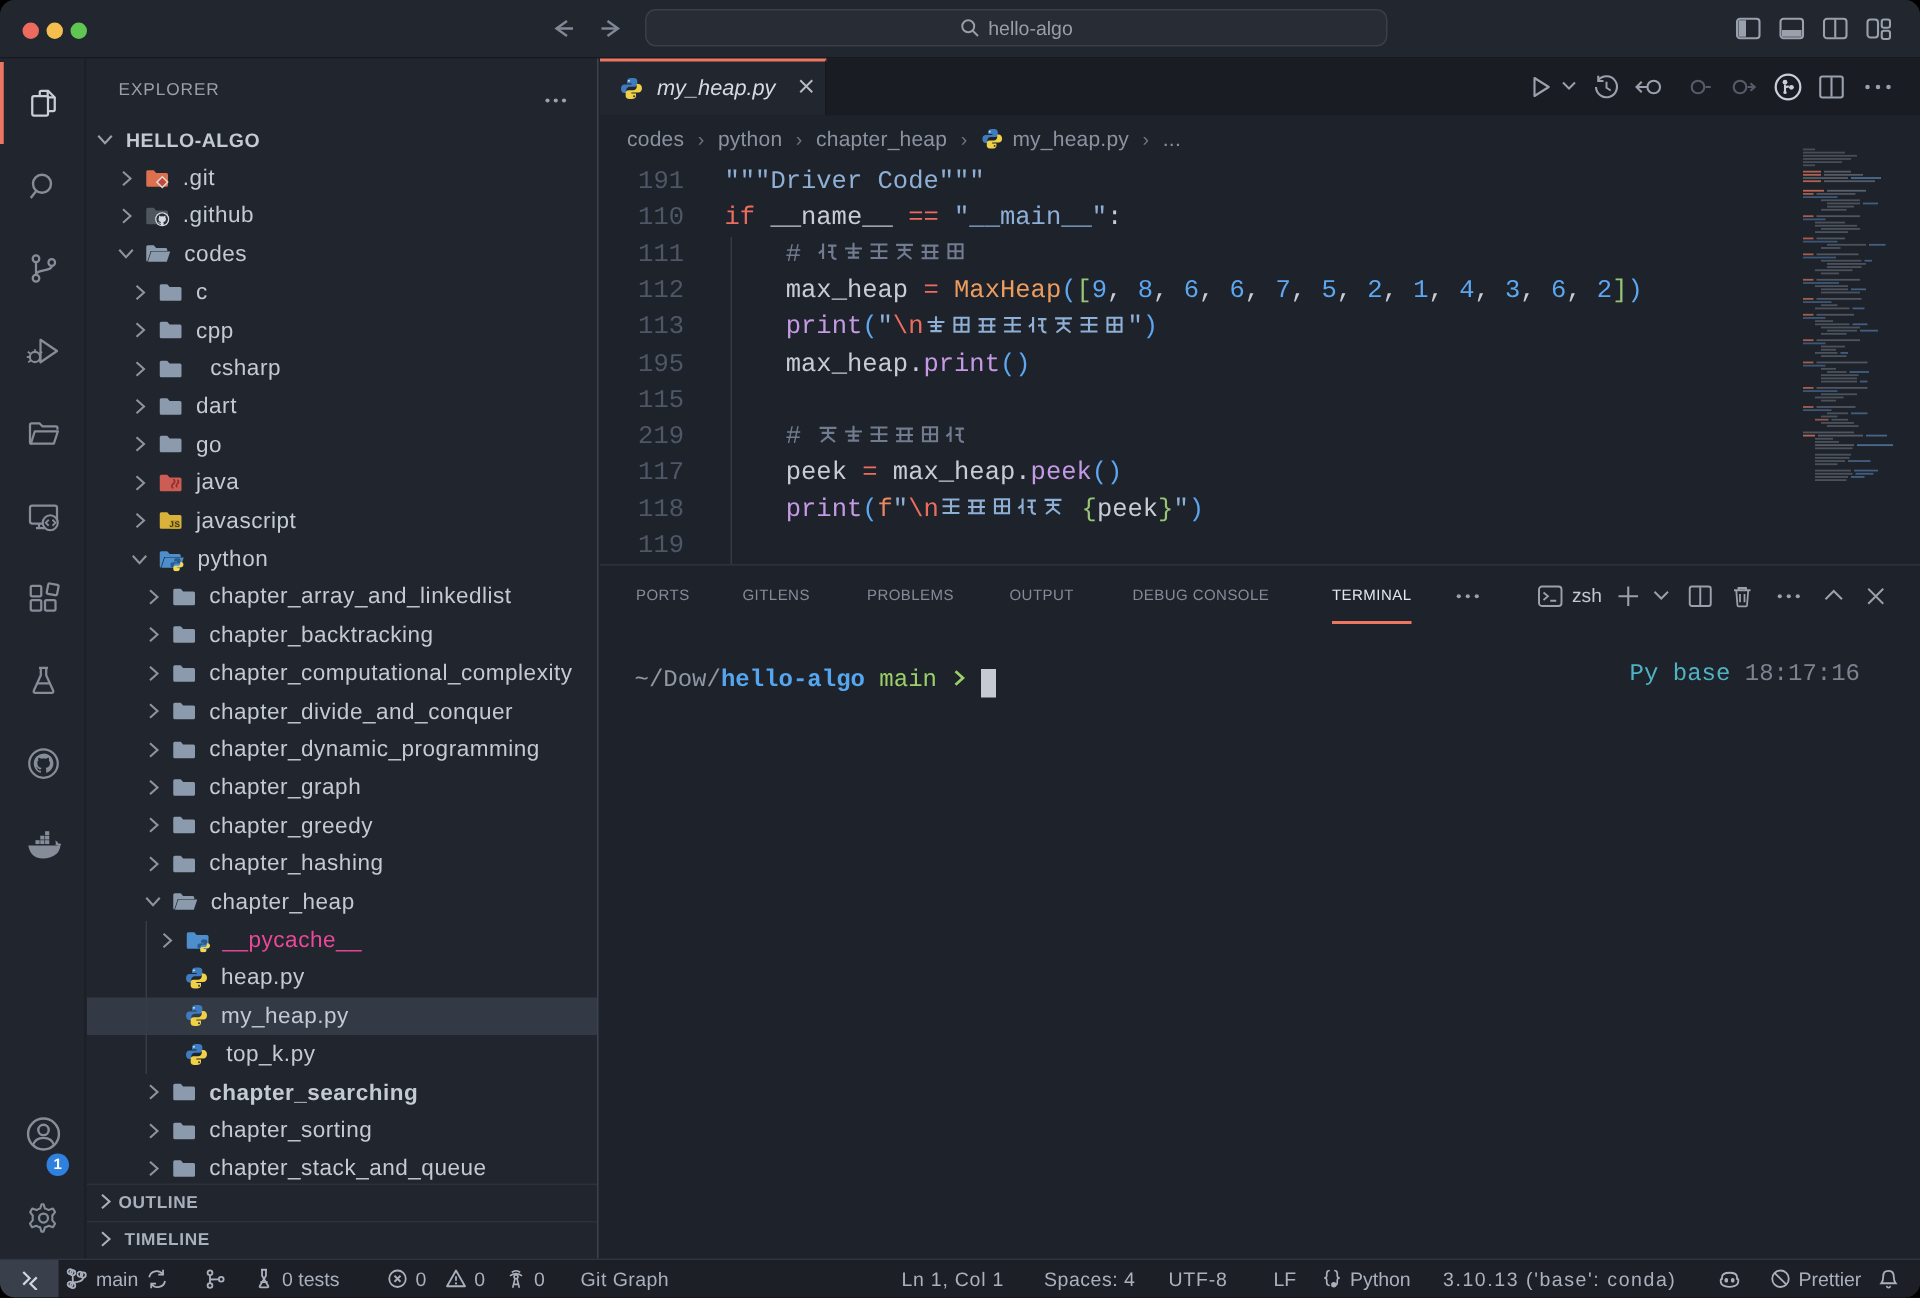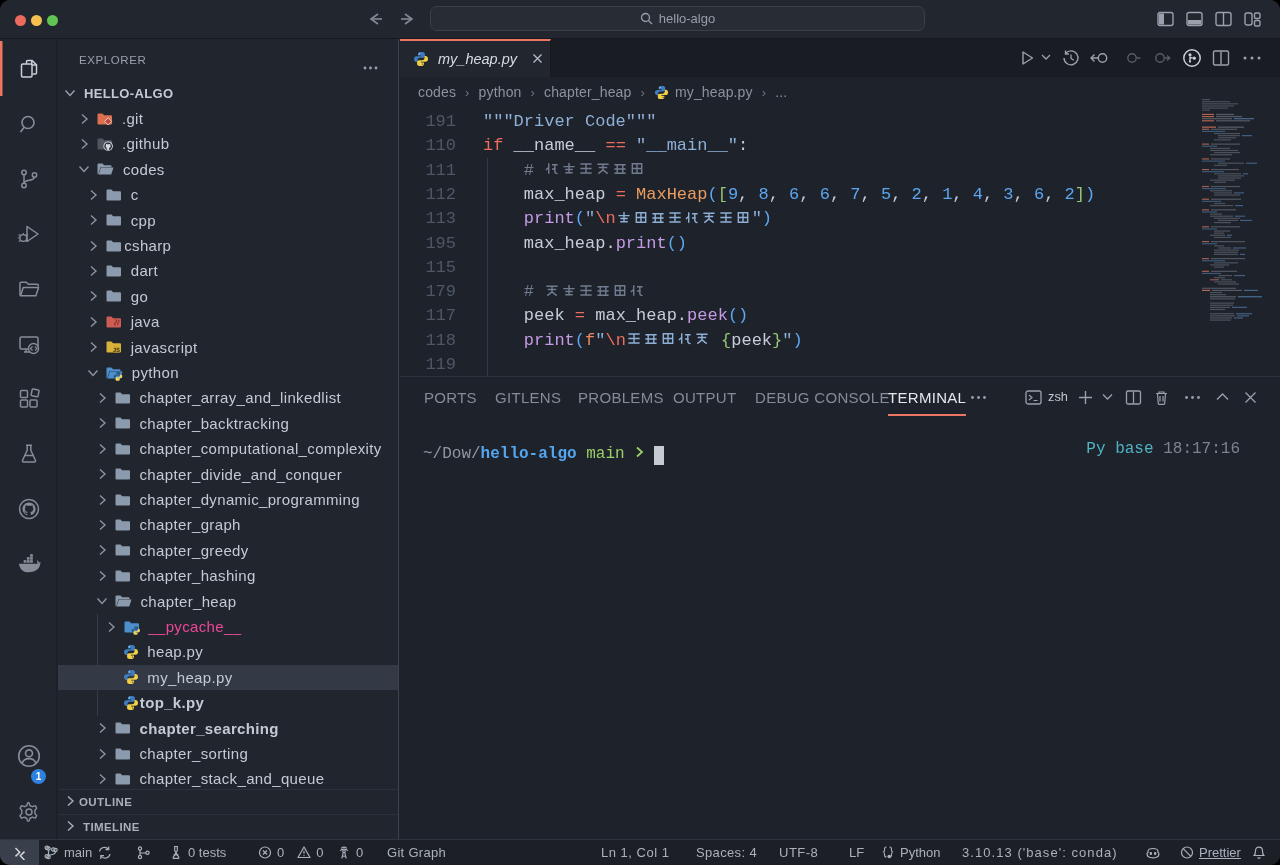--- a/index.html
+++ b/index.html
@@ -25,21 +25,21 @@
 .tabsbar{position:absolute;left:0;top:0;right:0;height:38px;background:#191c23}
 .tab{position:absolute;left:0;top:0;width:151px;height:38px;background:#22262e;border-top:2.5px solid #ed7663;border-right:1px solid #15181e;display:flex;align-items:center}
 .tabname{font-style:italic;font-size:14.5px;color:#d6dae2;margin-left:9px}
 .tabx{color:#b6bcc6;margin-left:14px;font-size:15px}
 .crumbs{position:absolute;left:0;top:38px;right:0;height:30px;display:flex;align-items:center;font-size:14px;letter-spacing:.15px;color:#8b92a0}
 .csep{margin:0 9px;color:#6e7582;font-size:13px}
 .codearea{position:absolute;left:0;top:68px;right:0;height:269px;font-family:"Liberation Mono",monospace;font-size:17px}
 .cline{position:absolute;height:24.3px;line-height:24.3px;white-space:pre}
 .lnum{position:absolute;width:56px;text-align:right;color:#4e5766;height:24.3px;line-height:24.3px;font-family:"Liberation Mono",monospace;font-size:17px}
 .panel{position:absolute;left:0;top:337px;right:0;bottom:0;background:#1e222a;border-top:1px solid #2c323c}
-.ptab{position:absolute;top:0;height:41px;line-height:41px;font-size:15px;color:#848b99;letter-spacing:.3px}
+.ptab{position:absolute;top:0;height:41px;line-height:41px;font-size:10px;color:#848b99;letter-spacing:.3px}
 .ptab.act{color:#e4e7ec;border-bottom:2px solid #ed7663;height:39px;line-height:41px}
 .term{position:absolute;left:23px;top:63px;font-family:"Liberation Mono",monospace;font-size:16px;white-space:pre}
 .rterm{position:absolute;right:40px;top:63px;font-family:"Liberation Mono",monospace;font-size:16px}
 .kw{color:#ec6d5d}.st{color:#8fb0d6}.fn{color:#c49ae4}.bl{color:#5da6f0}.cm{color:#717c90}.vr{color:#c7ccd6}.cls{color:#ec9d5e}.gr{color:#97c475}.fpre{color:#ec8860}
 .cj{display:inline-block;vertical-align:-1.5px;margin-right:1px}
 </style></head><body>
 <div class="app">
 <svg width="0" height="0" style="position:absolute">
       <defs>
 <g id="cjA" stroke-width="1.5">
@@ -280,21 +280,21 @@
         <span style="display:flex;align-items:center;gap:0">
           <svg width="16" height="16" viewBox="0 0 16 16" fill="none" style="flex:0 0 auto">
             <path d="M6 3.5 L11 8 L6 12.5" stroke="#8d94a0" stroke-width="1.4"></path>
           </svg>
         </span>
         <span style="margin-left:4px;display:flex">
           <svg width="17" height="16" viewBox="0 0 17 16" style="flex:0 0 auto">
             <path d="M1.5 3.5 q0-1 1-1 h4 l1.6 1.8 h6.9 q1 0 1 1 v7.2 q0 1-1 1 h-12.5 q-1 0-1-1 z" fill="#8b9aac"></path>
           </svg>
         </span>
-        <span class="lbl" style="margin-left:2px;text-align:center;">csharp</span>
+        <span class="lbl" style="margin-left:18px;text-align:center;">csharp</span>
       </div>
       <div class="row" style="top:219.3px;padding-left:27.2px">
         <span style="display:flex;align-items:center;gap:0">
           <svg width="16" height="16" viewBox="0 0 16 16" fill="none" style="flex:0 0 auto">
             <path d="M6 3.5 L11 8 L6 12.5" stroke="#8d94a0" stroke-width="1.4"></path>
           </svg>
         </span>
         <span style="margin-left:4px;display:flex">
           <svg width="17" height="16" viewBox="0 0 17 16" style="flex:0 0 auto">
             <path d="M1.5 3.5 q0-1 1-1 h4 l1.6 1.8 h6.9 q1 0 1 1 v7.2 q0 1-1 1 h-12.5 q-1 0-1-1 z" fill="#8b9aac"></path>
@@ -536,21 +536,21 @@
         <span style="margin-left:4px;display:flex">
           <svg width="16" height="16" viewBox="0 0 16 16" style="flex:0 0 auto">
             <g transform="translate(0,0)">
 <path d="M7.9 1 c-1.7 0-2.9.6-2.9 2 v1.6 h3.1 v.7 H3.4 c-1.4 0-2.4 1-2.4 2.8 0 1.7 1 2.9 2.4 2.9 h1.1 V9.1 c0-1.3 1.1-2.3 2.4-2.3 h3.1 c1.1 0 1.9-.8 1.9-1.9 V3 c0-1.3-1.1-2-2.5-2z" fill="#3f7cbf"></path>
 <path d="M8.1 15 c1.7 0 2.9-.6 2.9-2 v-1.6 H7.9 v-.7 h4.7 c1.4 0 2.4-1 2.4-2.8 0-1.7-1-2.9-2.4-2.9 h-1.1 v1.9 c0 1.3-1.1 2.3-2.4 2.3 H6 c-1.1 0-1.9.8-1.9 1.9 V13 c0 1.3 1.1 2 2.5 2z" fill="#efd047"></path>
 <circle cx="6.3" cy="2.9" r=".65" fill="#dfe8f0"></circle>
               <circle cx="9.7" cy="13.1" r=".65" fill="#2a2e36"></circle>
             </g>
           </svg>
         </span>
-        <span class="lbl" style="margin-left:1px;font-weight:bold;">top_k.py</span>
+        <span class="lbl" style="margin-left:12px;">top_k.py</span>
       </div>
       <div class="row" style="top:676.5px;padding-left:36.0px">
         <span style="display:flex;align-items:center;gap:0">
           <svg width="16" height="16" viewBox="0 0 16 16" fill="none" style="flex:0 0 auto">
             <path d="M6 3.5 L11 8 L6 12.5" stroke="#8d94a0" stroke-width="1.4"></path>
           </svg>
         </span>
         <span style="margin-left:4px;display:flex">
           <svg width="17" height="16" viewBox="0 0 17 16" style="flex:0 0 auto">
             <path d="M1.5 3.5 q0-1 1-1 h4 l1.6 1.8 h6.9 q1 0 1 1 v7.2 q0 1-1 1 h-12.5 q-1 0-1-1 z" fill="#8b9aac"></path>
@@ -704,21 +704,21 @@
               <use href="#cjF"></use>
             </svg><svg class="cj" width="16" height="15" viewBox="0 0 16 16">
               <use href="#cjA"></use>
             </svg><svg class="cj" width="16" height="15" viewBox="0 0 16 16">
               <use href="#cjB"></use>
             </svg>"</span><span class="bl">)</span></div>
         <div class="lnum" style="top:124.5px">195</div>
         <div class="cline" style="left:83px;top:124.5px">&nbsp;&nbsp;&nbsp;&nbsp;<span class="vr">max_heap.</span><span class="fn">print</span><span class="bl">()</span></div>
         <div class="lnum" style="top:148.8px">115</div>
         <div class="cline" style="left:83px;top:148.8px"></div>
-        <div class="lnum" style="top:173.1px">179</div>
+        <div class="lnum" style="top:173.1px">219</div>
         <div class="cline" style="left:83px;top:173.1px">&nbsp;&nbsp;&nbsp;&nbsp;<span class="cm">#&nbsp;<svg class="cj" width="16" height="15" viewBox="0 0 16 16">
               <use href="#cjF"></use>
             </svg><svg class="cj" width="16" height="15" viewBox="0 0 16 16">
               <use href="#cjE"></use>
             </svg><svg class="cj" width="16" height="15" viewBox="0 0 16 16">
               <use href="#cjA"></use>
             </svg><svg class="cj" width="16" height="15" viewBox="0 0 16 16">
               <use href="#cjD"></use>
             </svg><svg class="cj" width="16" height="15" viewBox="0 0 16 16">
               <use href="#cjB"></use>
@@ -1109,21 +1109,21 @@
 <div class="sbitem" style="left:962px;">
         <span style="letter-spacing:1.05px">3.10.13&nbsp;('base':&nbsp;conda)</span>
       </div>
 <div class="sbitem" style="left:1145px;">
         <svg width="15" height="15" viewBox="0 0 15 15" fill="none">
           <path d="M3 6.5 q0-3 5-3 t5 3 v1 q.9 0 .9 1.2 0 2.8-2.4 3.6 -1.7.6-3.5.6 t-3.5-.6 Q2.1 11.5 2.1 8.7 2.1 7.5 3 7.5z" stroke="currentColor" stroke-width="1.2" fill="none"></path>
           <rect x="4.7" y="7" width="2.3" height="3" rx="1" fill="currentColor"></rect>
           <rect x="9" y="7" width="2.3" height="3" rx="1" fill="currentColor"></rect>
         </svg>
       </div>
-<div class="sbitem" style="left:1180px;text-decoration:underline;">
+<div class="sbitem" style="left:1180px;">
         <svg width="14" height="15" viewBox="0 0 14 15" fill="none">
           <circle cx="7" cy="7.5" r="5.5" stroke="currentColor" stroke-width="1.2" fill="none"></circle>
           <path d="M3.2 3.7 L10.8 11.3" stroke="currentColor" stroke-width="1.2"></path>
         </svg>
         <span>Prettier</span>
       </div>
 <div class="sbitem" style="left:1252px;">
         <svg width="14" height="15" viewBox="0 0 14 15" fill="none">
           <path d="M7 2.2 q3.5 0 3.5 3.8 0 3 1.3 4.5 H2.2 q1.3-1.5 1.3-4.5 0-3.8 3.5-3.8z" stroke="currentColor" stroke-width="1.2" fill="none"></path>
           <path d="M5.8 12.2 q.2 1.3 1.2 1.3 t1.2-1.3" stroke="currentColor" stroke-width="1.1" fill="none"></path>

